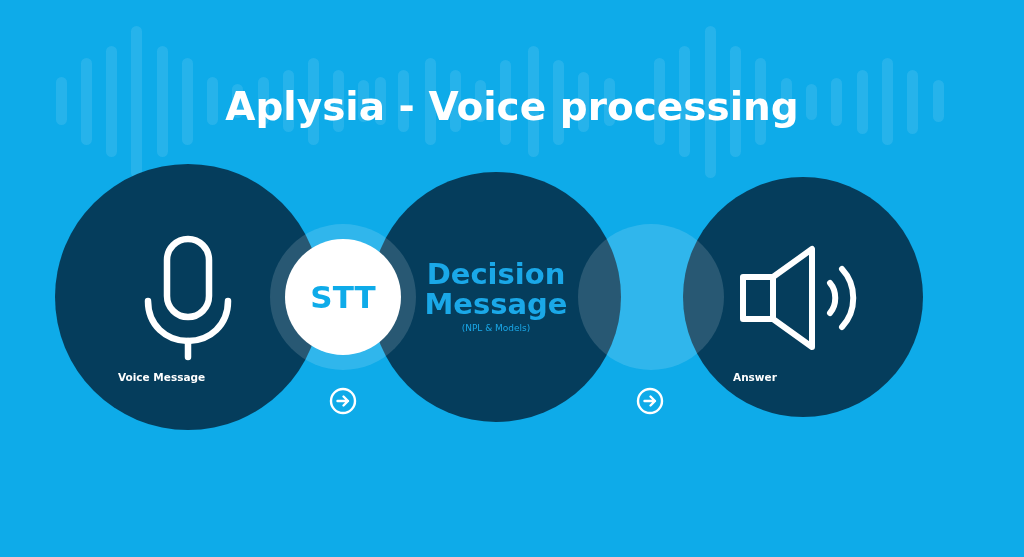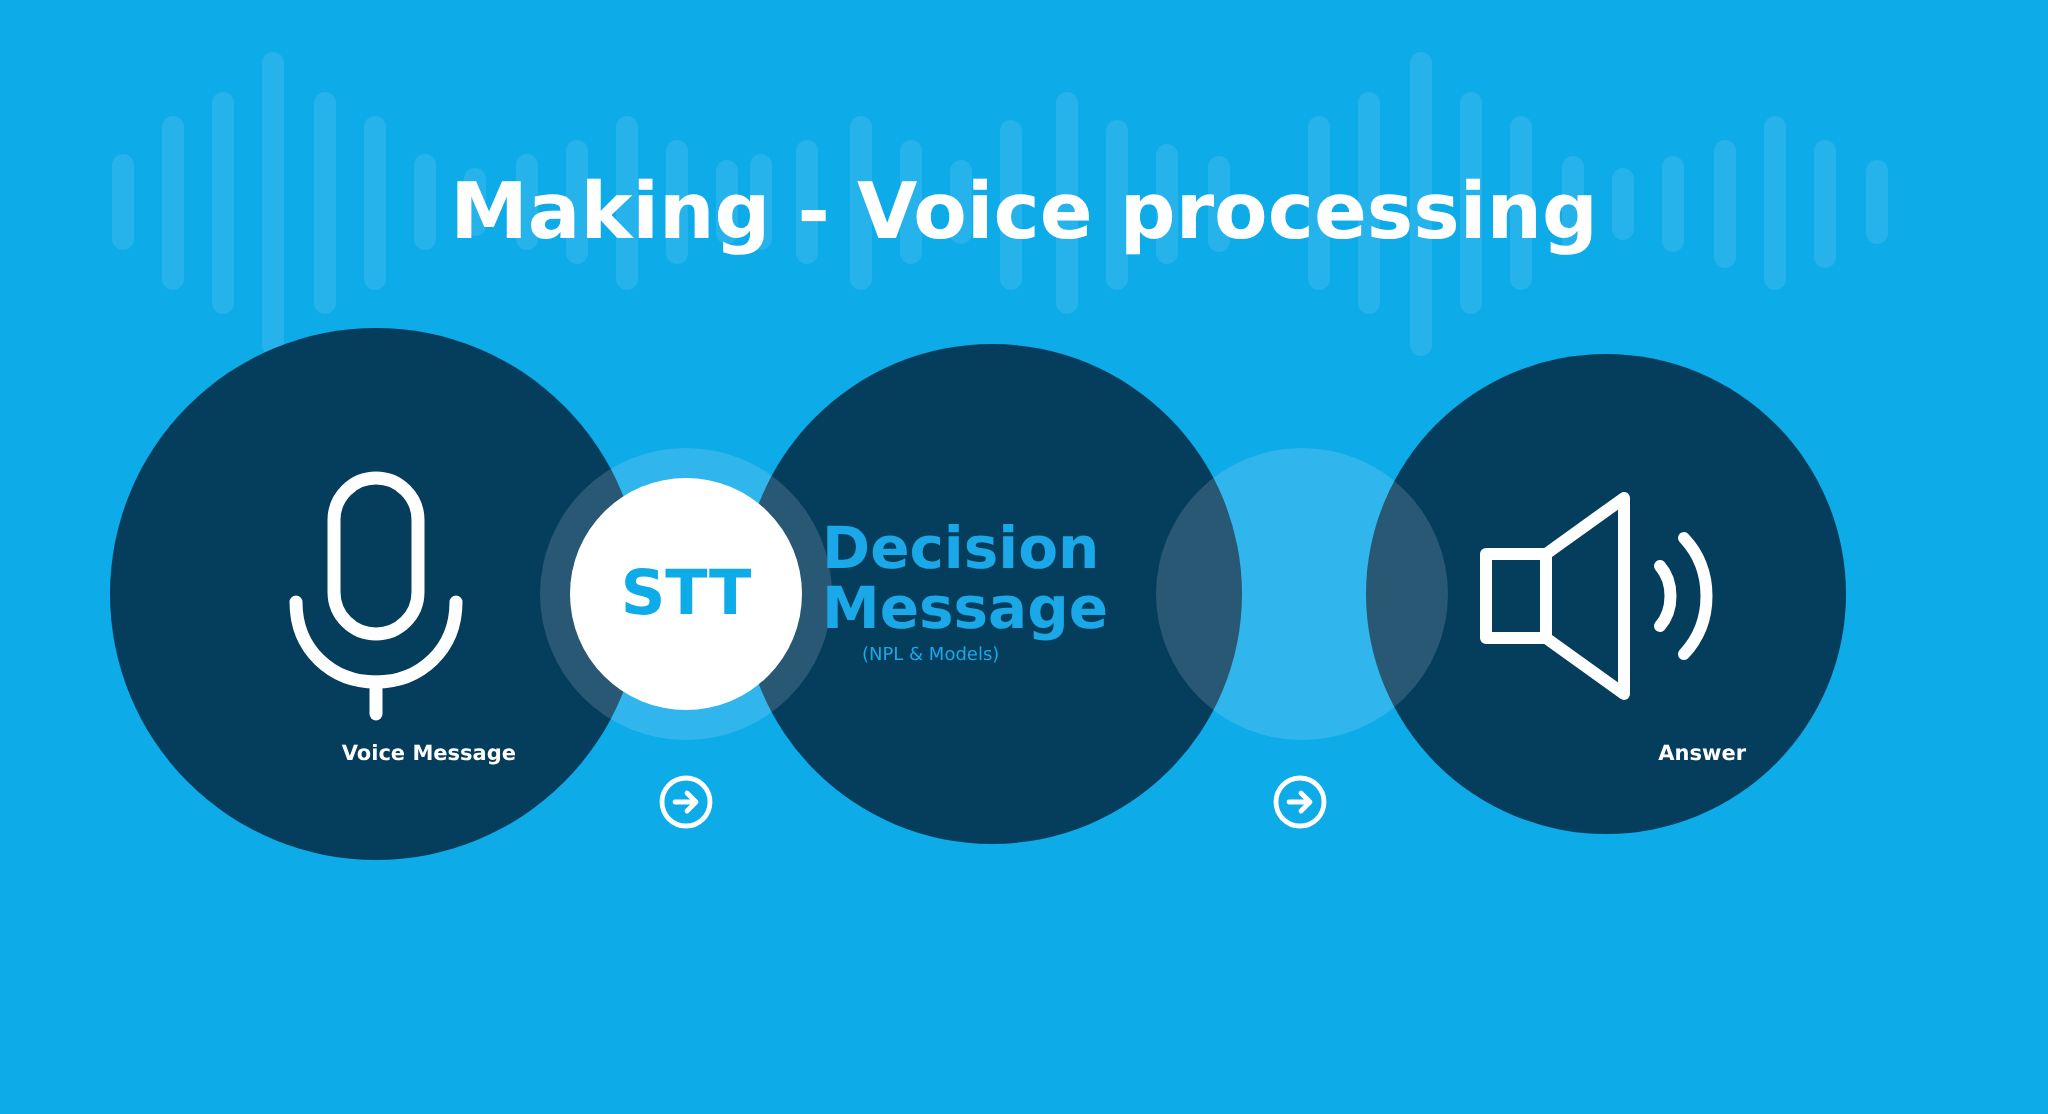--- a/index.html
+++ b/index.html
@@ -3,23 +3,23 @@
 <meta charset="utf-8">
 <style>
   html,body{margin:0;padding:0;}
   body{width:1024px;height:557px;overflow:hidden;background:#0eabe9;position:relative;font-family:"DejaVu Sans","Liberation Sans",sans-serif;}
   #stage{position:absolute;left:0;top:0;width:1024px;height:557px;}
   .bar{position:absolute;width:11px;border-radius:6px;background:rgba(255,255,255,0.10);}
   .title{position:absolute;left:0;width:1024px;top:84px;text-align:center;color:#fff;font-weight:bold;font-size:39px;letter-spacing:0px;}
   .big{position:absolute;border-radius:50%;background:#053d5c;}
   .ring{position:absolute;border-radius:50%;background:rgba(255,255,255,0.14);}
   .node{position:absolute;border-radius:50%;background:#fff;display:flex;align-items:center;justify-content:center;color:#0eabe9;font-weight:bold;font-size:31px;}
-  .label{position:absolute;color:#fff;font-weight:bold;font-size:10.5px;text-align:right;}
+  .label{position:absolute;color:#fff;font-weight:bold;font-size:10.5px;text-align:left;}
   .arrow{position:absolute;width:28px;height:28px;}
-  .dm{position:absolute;color:#1aa8e8;font-weight:bold;line-height:1;}
+  .dm{position:absolute;text-align:center;color:#1aa8e8;font-weight:bold;line-height:1;}
 </style>
 </head>
 <body>
 
 <div id="stage">
 
   <div>
     <div class="bar" style="left:56px;top:77px;height:48px"></div>
     <div class="bar" style="left:81px;top:58px;height:87px"></div>
     <div class="bar" style="left:106px;top:46px;height:111px"></div>
@@ -50,21 +50,21 @@
     <div class="bar" style="left:755px;top:58px;height:87px"></div>
     <div class="bar" style="left:781px;top:78px;height:48px"></div>
     <div class="bar" style="left:806px;top:84px;height:36px"></div>
     <div class="bar" style="left:831px;top:78px;height:48px"></div>
     <div class="bar" style="left:857px;top:70px;height:64px"></div>
     <div class="bar" style="left:882px;top:58px;height:87px"></div>
     <div class="bar" style="left:907px;top:70px;height:64px"></div>
     <div class="bar" style="left:933px;top:80px;height:42px"></div>
   </div>
 
-  <div class="title">Making - Voice processing</div>
+  <div class="title">Aplysia - Voice processing</div>
 
   <div class="big" style="left:55px;top:164px;width:266px;height:266px"></div>
   <div class="big" style="left:371px;top:172px;width:250px;height:250px"></div>
   <div class="big" style="left:683px;top:177px;width:240px;height:240px"></div>
 
   <div class="ring" style="left:270px;top:224px;width:146px;height:146px"></div>
   <div class="node" style="left:285px;top:239px;width:116px;height:116px">
     <span>STT</span>
   </div>
 

